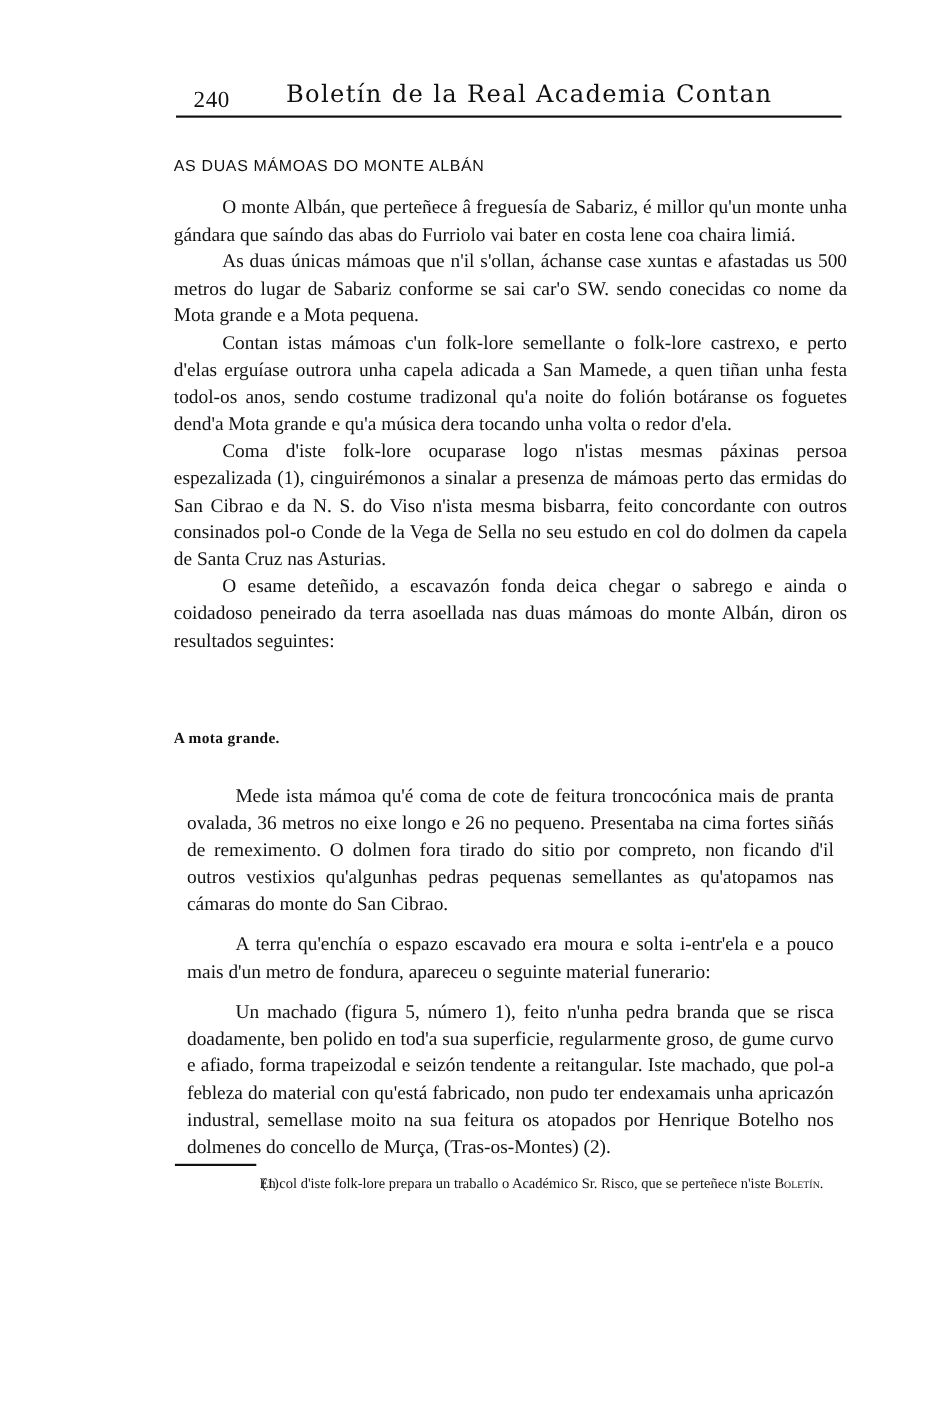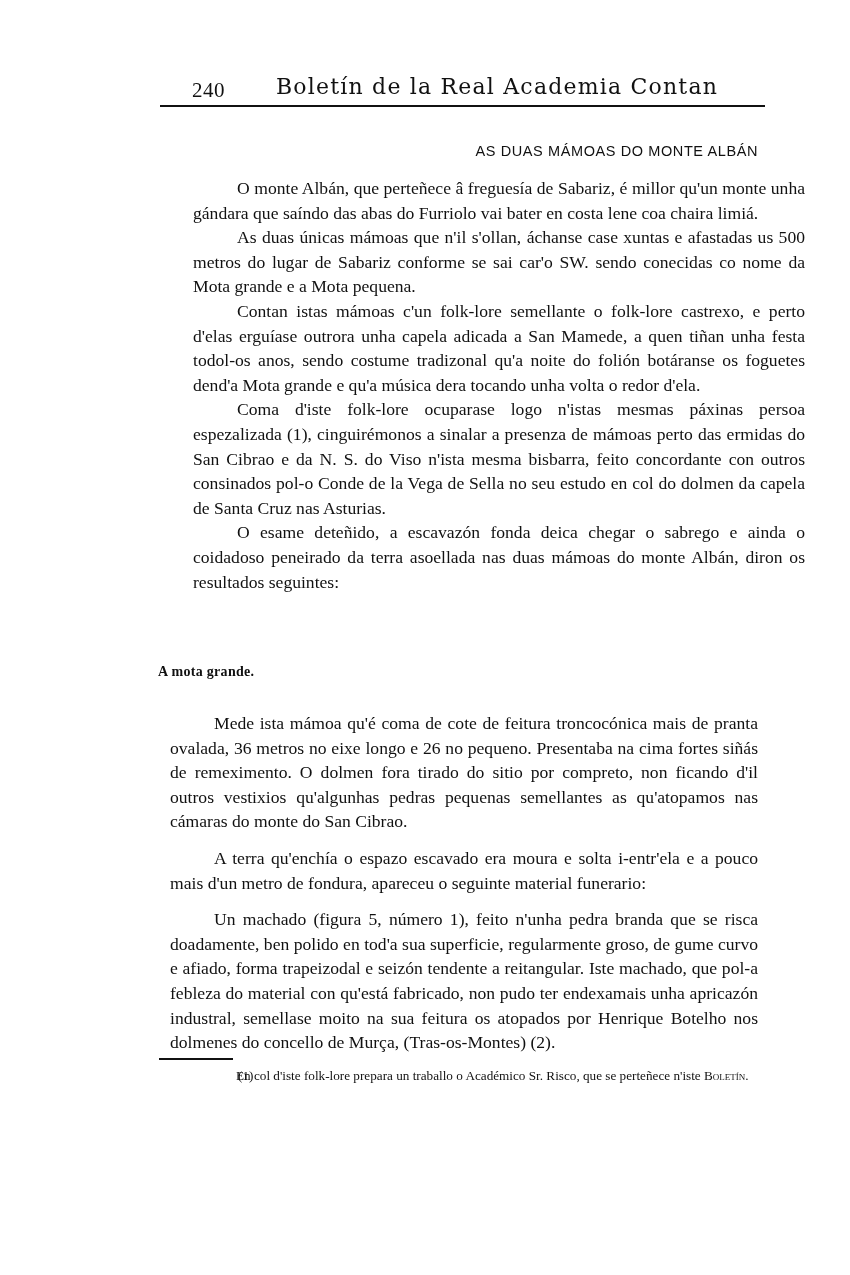--- a/index.html
+++ b/index.html
@@ -17,21 +17,21 @@
     }
     .page {
       position: absolute;
       left: 158px;
       top: 0;
       width: 612px;
     }
     .running-head {
       position: absolute;
       top: 74px;
-      left: 18px;
+      left: 2px;
       width: 605px;
       height: 30px;
       text-decoration: underline;
     }
     .page-number {
       position: absolute;
       left: 16px;
       top: 4px;
       font-size: 21px;
       letter-spacing: 0.5px;
@@ -51,35 +51,34 @@
       left: 2px;
       width: 605px;
       height: 2px;
       background: #111;
     }
     .article-title {
       position: absolute;
       top: 143px;
       left: 0;
       width: 600px;
-      text-align: right;
+      text-align: left;
       font-family: "Liberation Sans", "DejaVu Sans", sans-serif;
       font-size: 14.5px;
       letter-spacing: 0.6px;
       font-weight: normal;
     }
     .body-text {
       position: absolute;
       top: 176px;
       left: 0;
       width: 612px;
       font-size: 17.6px;
       line-height: 24.6px;
       text-align: justify;
-      margin-left: 35px;
     }
     .body-text p {
       margin: 0;
       text-indent: 44px;
     }
     .section-heading {
       position: absolute;
       top: 664px;
       left: 0;
       font-size: 14px;

